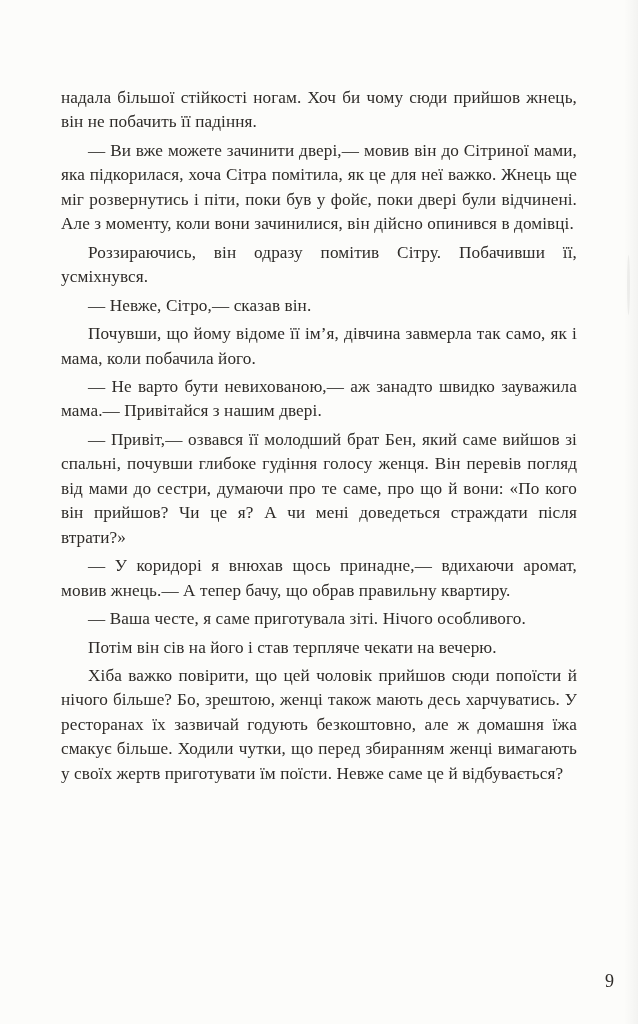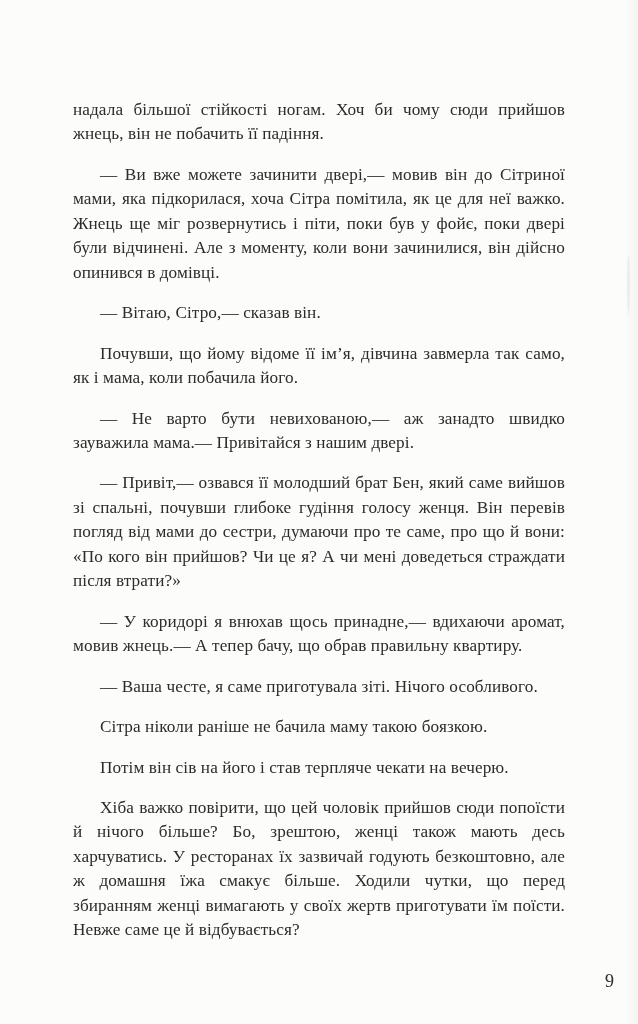--- a/index.html
+++ b/index.html
@@ -44,21 +44,21 @@
     left: 57px;
     top: 82px;
     width: 524px;
     font-size: 17.2px;
     line-height: 24.45px;
     color: #2e2b28;
     text-align: justify;
     letter-spacing: 0.1px;
   }
   .text-block p {
-    margin: 16px;
+    margin: 4px;
     padding: 0;
   }
   .text-block p.indent {
     text-indent: 27px;
   }
   .page-number {
     position: absolute;
     right: 24px;
     bottom: 32px;
     font-size: 18px;
@@ -66,27 +66,27 @@
   }
 </style>
 </head>
 <body>
 
 <div class="book-page">
 
   <div class="text-block">
     <p>надала більшої стійкості ногам. Хоч би чому сюди прийшов жнець, він не побачить її падіння.</p>
     <p class="indent">— Ви вже можете зачинити двері,— мовив він до Сітриної мами, яка підкорилася, хоча Сітра помітила, як це для неї важко. Жнець ще міг розвернутись і піти, поки був у фойє, поки двері були відчинені. Але з моменту, коли вони зачинилися, він дійсно опинився в домівці.</p>
-    <p class="indent">— Вітаю, Сітро,— сказав він.</p>
+    <p class="indent">Роззираючись, він одразу помітив Сітру. Побачивши її, усміхнувся.</p>
+    <p class="indent">— Невже, Сітро,— сказав він.</p>
     <p class="indent">Почувши, що йому відоме її ім’я, дівчина завмерла так само, як і мама, коли побачила його.</p>
     <p class="indent">— Не варто бути невихованою,— аж занадто швидко зауважила мама.— Привітайся з нашим двері.</p>
     <p class="indent">— Привіт,— озвався її молодший брат Бен, який саме вийшов зі спальні, почувши глибоке гудіння голосу женця. Він перевів погляд від мами до сестри, думаючи про те саме, про що й вони: «По кого він прийшов? Чи це я? А чи мені доведеться страждати після втрати?»</p>
     <p class="indent">— У коридорі я внюхав щось принадне,— вдихаючи аромат, мовив жнець.— А тепер бачу, що обрав правильну квартиру.</p>
     <p class="indent">— Ваша честе, я саме приготувала зіті. Нічого особливого.</p>
-    <p class="indent">Сітра ніколи раніше не бачила маму такою боязкою.</p>
     <p class="indent">Потім він сів на його і став терпляче чекати на вечерю.</p>
     <p class="indent">Хіба важко повірити, що цей чоловік прийшов сюди попоїсти й нічого більше? Бо, зрештою, женці також мають десь харчуватись. У ресторанах їх зазвичай годують безкоштовно, але ж домашня їжа смакує більше. Ходили чутки, що перед збиранням женці вимагають у своїх жертв приготувати їм поїсти. Невже саме це й відбувається?</p>
   </div>
 
   <div class="page-number">9</div>
 
   <div class="page-edge-shadow"></div>
   <div class="page-edge-mark"></div>
 
 </div>

